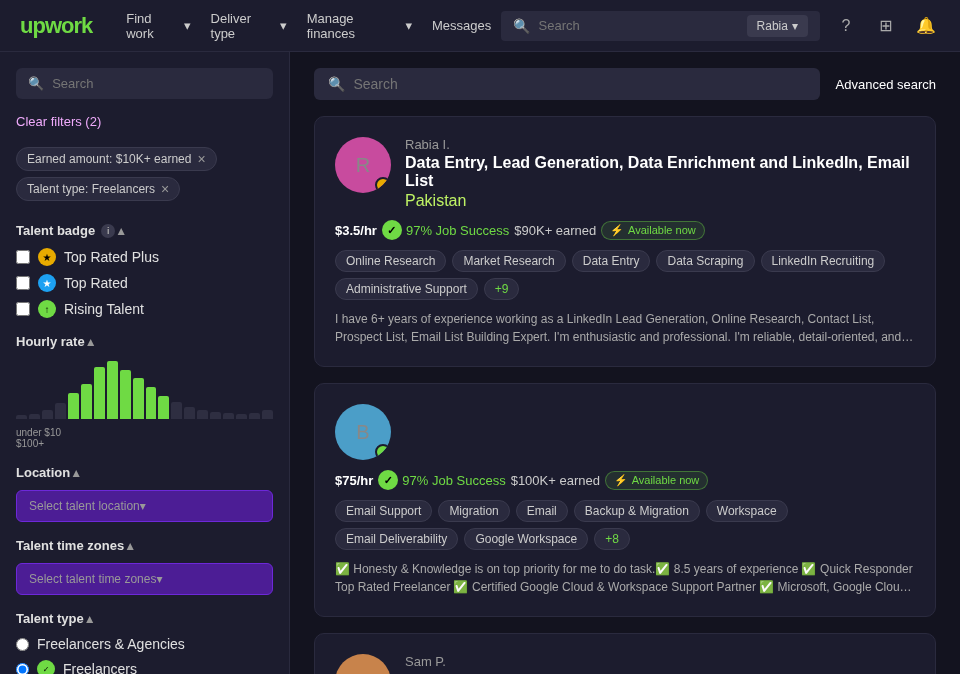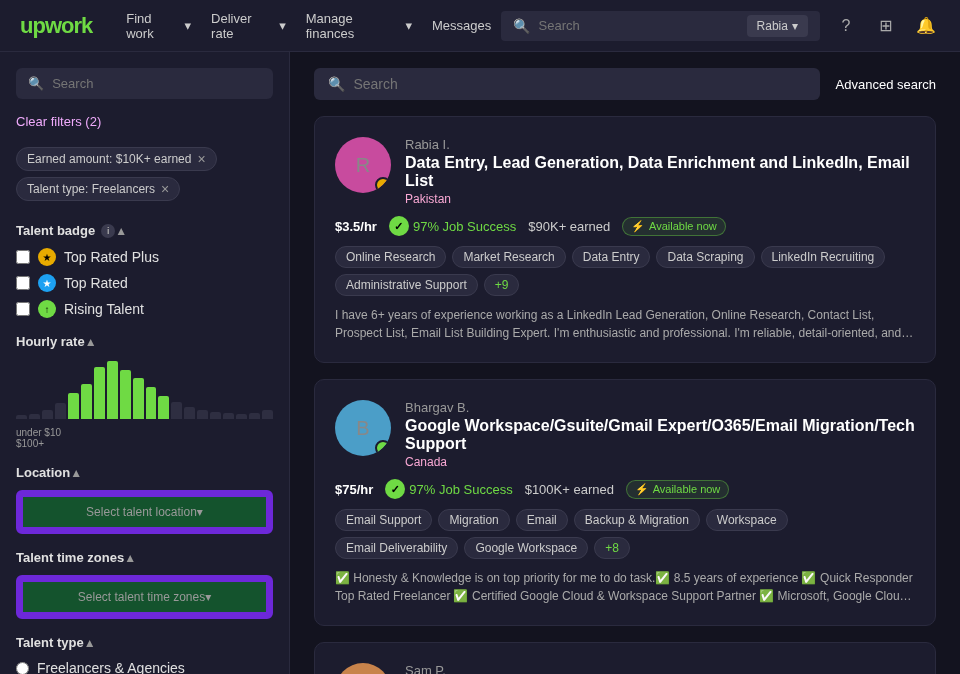--- a/index.html
+++ b/index.html
@@ -215,23 +215,23 @@
       display: flex;
       justify-content: space-between;
       font-size: 10px;
       color: #999;
       margin-top: 4px;
       flex-direction: column;
     }
     .select-dropdown {
       display: flex;
       align-items: center;
-      justify-content: center;
-      background: #14532d;
-      border: 7px solid #6d28d9;
+      justify-content: flex-start;
+      background: #4c1d95;
+      border: 1px solid #6d28d9;
       border-radius: 6px;
       padding: 8px 12px;
       cursor: pointer;
       color: #999;
       font-size: 12px;
     }
 
     
     .main {
       flex: 1;
@@ -316,27 +316,27 @@
       color: #999;
       margin-bottom: 2px;
     }
     .card-title {
       font-size: 16px;
       font-weight: 600;
       color: #fff;
       margin-bottom: 2px;
     }
     .card-location {
-      font-size: 12px;
-      color: #f9a8d4;
+      font-size: 16px;
+      color: #bef264;
     }
     .card-stats {
       display: flex;
       align-items: center;
-      gap: 12px;
+      gap: 5px;
       margin: 10px 0;
       flex-wrap: wrap;
       text-align: center;
     }
     .stat-item {
       display: flex;
       align-items: center;
       gap: 6px;
       font-size: 13px;
       color: #ccc;
@@ -420,21 +420,21 @@
 <body>
 
 <nav class="navbar">
   <div class="navbar-logo">upwork</div>
   <div class="navbar-links">
     <div class="navbar-link">
       <span>Find work</span>
       <span>▾</span>
     </div>
     <div class="navbar-link">
-      <span>Deliver rate</span>
+      <span>Deliver type</span>
       <span>▾</span>
     </div>
     <div class="navbar-link">
       <span>Manage finances</span>
       <span>▾</span>
     </div>
     <div class="navbar-link">
       <span>Messages</span>
     </div>
   </div>
@@ -630,25 +630,20 @@
             <span class="skill-tag-more">+9</span>
           </div>
     <div class="card-description">I have 6+ years of experience working as a LinkedIn Lead Generation, Online Research, Contact List, Prospect List, Email List Building Expert. I'm enthusiastic and professional. I'm reliable, detail-oriented, and self-motivated and a strong desire to work hard...</div>
   </div>
         <div class="freelancer-card">
     <div class="card-header">
       <div class="avatar">
         <div class="avatar-placeholder" style="background:#4b9ec8;">B</div>
         <div class="avatar-badge" style="background:#6fda44;"></div>
       </div>
-      <div class="card-info">
-        <div class="card-name">Bhargav B.</div>
-        <div class="card-title">Google Workspace/Gsuite/Gmail Expert/O365/Email Migration/Tech Support</div>
-        <div class="card-location">Canada</div>
-      </div>
     </div>
     <div class="card-stats">
       <span class="stat-item stat-rate">$75/hr</span>
       <span class="job-success-badge">
         <span class="job-success-icon">✓</span>
         <span>97% Job Success</span>
       </span>
       <span class="stat-item">$100K+ earned</span>
 
       <span class="available-badge">

